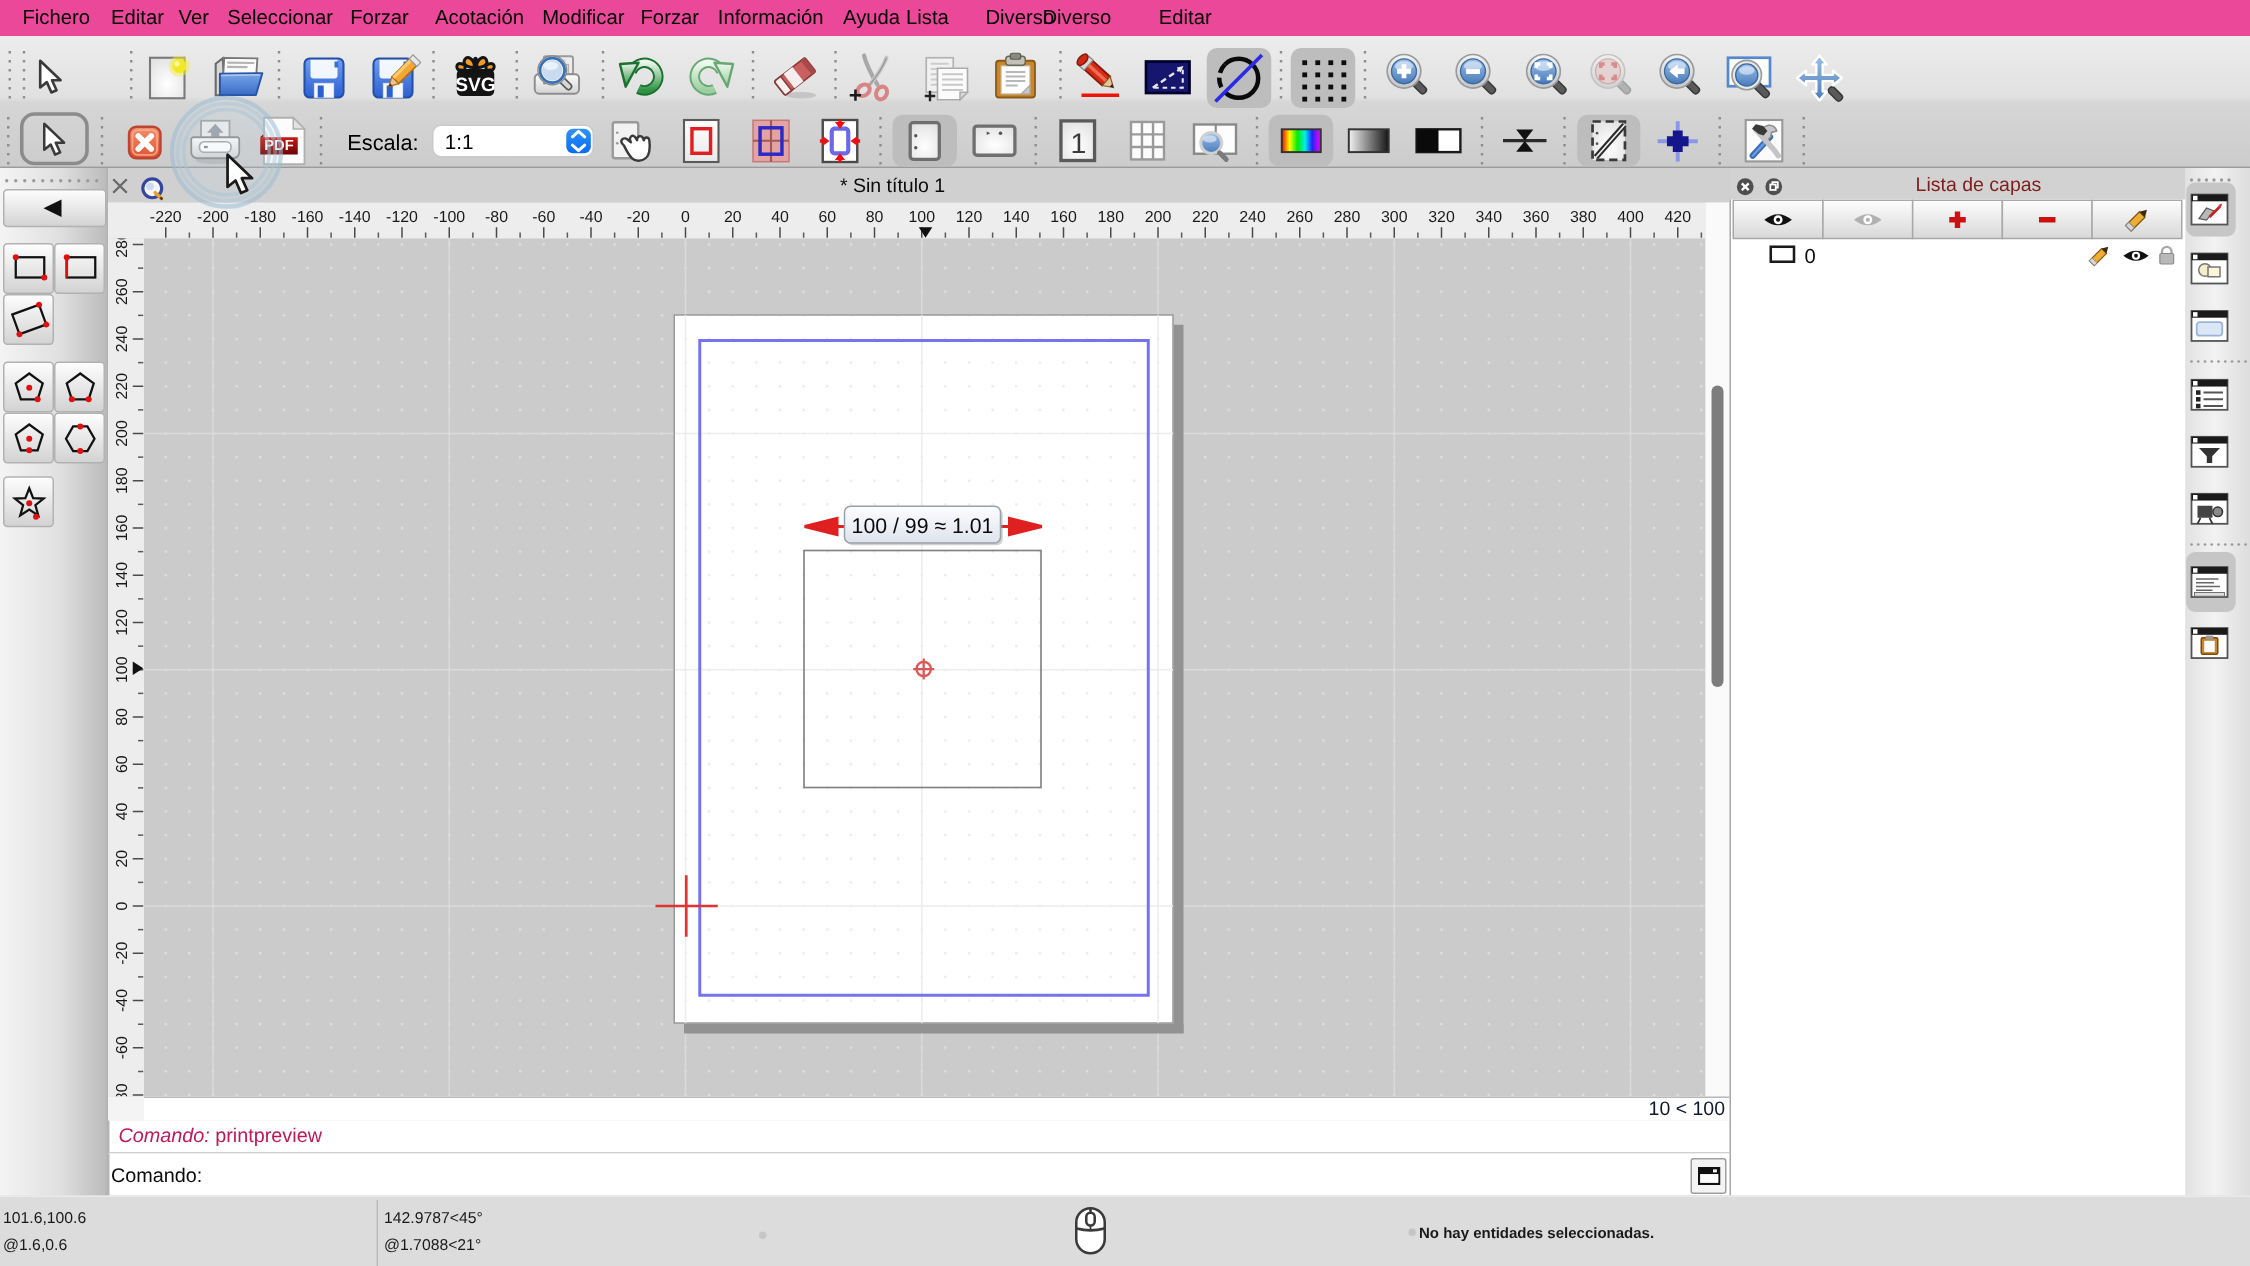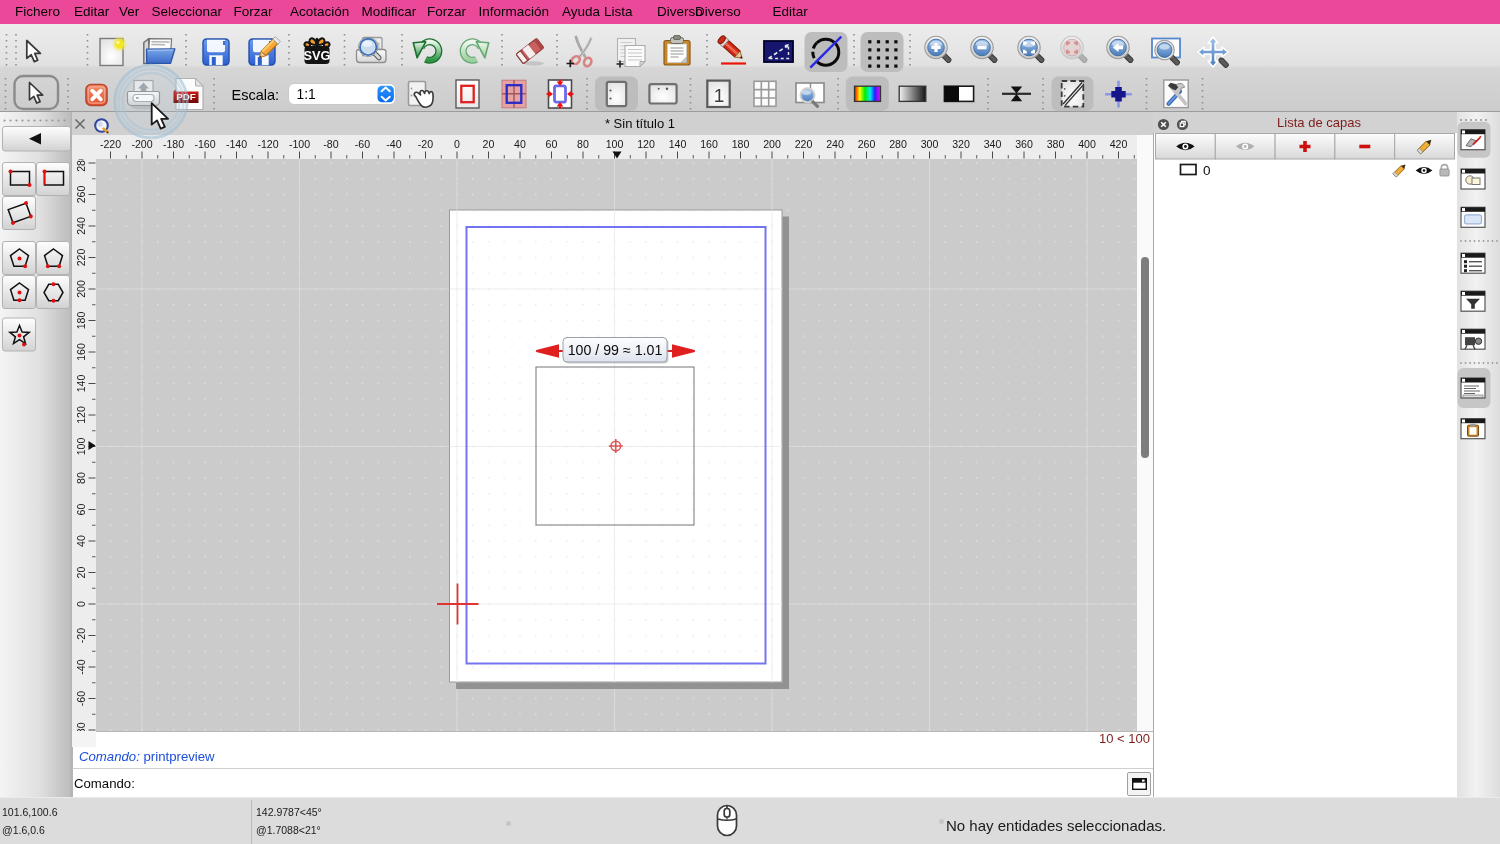--- a/index.html
+++ b/index.html
@@ -435,21 +435,21 @@
     </g>
 </svg>
 <div class="abs" style="left:72px;top:112px;width:1081px;height:23px;background:#d0d0d0"></div>
 <svg class="abs" style="left:72px;top:112px" width="120" height="23" viewBox="0 0 120 23">
 <path d="M3.5,7.5 L12.5,16.5 M12.5,7.5 L3.5,16.5" stroke="#6a6a6a" stroke-width="1.6"></path>
 <circle cx="29.5" cy="13.5" r="6.3" fill="#f6f6f6" stroke="#35459c" stroke-width="2.1"></circle>
     <circle cx="28" cy="12.2" r="2.6" fill="#ccdaee"></circle>
     <line x1="31.5" y1="16.5" x2="35.5" y2="20.2" stroke="#e8a030" stroke-width="2.4" stroke-linecap="round"></line>
     <line x1="34.8" y1="19.6" x2="36.3" y2="21" stroke="#5a3a10" stroke-width="1.6"></line>
 </svg>
-<div class="abs" style="left:560px;top:112px;width:160px;height:23px;line-height:24px;font-size:13px;color:#0a0a0a;text-align:center">* Sin título 1</div>
+<div class="abs" style="left:560px;top:112px;width:160px;height:23px;line-height:24px;font-size:13px;color:#0a0a0a;">* Sin título 1</div>
 <div class="abs" style="left:0;top:112px;width:72px;height:686px;background:linear-gradient(to right,#f4f4f4,#e0e0e0 55%,#bdbdbd 97%,#b0b0b0)"></div>
 <svg class="abs" style="left:0;top:112px" width="72" height="260" viewBox="0 0 72 260">
 <circle cx="4.5" cy="8.5" r="1.1" fill="#9a9a9a"></circle>
     <circle cx="10.5" cy="8.5" r="1.1" fill="#9a9a9a"></circle>
     <circle cx="16.5" cy="8.5" r="1.1" fill="#9a9a9a"></circle>
     <circle cx="22.5" cy="8.5" r="1.1" fill="#9a9a9a"></circle>
     <circle cx="28.5" cy="8.5" r="1.1" fill="#9a9a9a"></circle>
     <circle cx="34.5" cy="8.5" r="1.1" fill="#9a9a9a"></circle>
     <circle cx="40.5" cy="8.5" r="1.1" fill="#9a9a9a"></circle>
     <circle cx="46.5" cy="8.5" r="1.1" fill="#9a9a9a"></circle>
@@ -726,23 +726,23 @@
       <path d="M694.5,351 L673,345.6 L673,356.4 Z"></path>
     </g>
     <rect x="564.5" y="339" width="104" height="24.5" rx="4" fill="#9a9a9a" opacity="0.45"></rect>
     <rect x="563" y="337.5" width="104" height="24.5" rx="4" fill="url(#lblG)" stroke="#9aa0aa" stroke-width="1"></rect>
     <text x="615" y="355" font-size="14.2" fill="#0a0a0a" text-anchor="middle" font-family="Liberation Sans,sans-serif">100 / 99 ≈ 1.01</text>
   </svg>
 <div class="abs" style="left:1137px;top:135px;width:16px;height:596px;background:#fafafa"></div>
 <div class="abs" style="left:1141px;top:257px;width:8px;height:201px;background:#7d7d7d;border-radius:4px"></div>
 <div class="abs" style="left:96px;top:731px;width:1057px;height:16px;background:#ffffff;border-top:1px solid #b8b8b8"></div>
 <div class="abs" style="left:72px;top:731px;width:24px;height:16px;background:#f4f4f4"></div>
-<div class="abs" style="left:1000px;top:731px;width:150px;height:16px;font-size:13px;color:#7f1d1d;text-align:right;line-height:16px">10 &lt; 100</div>
+<div class="abs" style="left:1000px;top:731px;width:150px;height:16px;font-size:13px;color:#0f172a;text-align:right;line-height:16px">10 &lt; 100</div>
 <div class="abs" style="left:72px;top:747px;width:1081px;height:22px;background:#ffffff;border-left:1px solid #b5b5b5;border-bottom:1px solid #cfcfcf"></div>
-<div class="abs" style="left:79px;top:749px;font-size:13.2px;color:#1d4ed8"><i>Comando:</i> printpreview</div>
+<div class="abs" style="left:79px;top:749px;font-size:13.2px;color:#be185d"><i>Comando:</i> printpreview</div>
 <div class="abs" style="left:72px;top:769px;width:1081px;height:28px;background:#ffffff;border-left:1px solid #b5b5b5"></div>
 <div class="abs" style="left:74px;top:776px;font-size:13.2px;color:#0a0a0a">Comando:</div>
 <div class="abs" style="left:1127px;top:772px;width:24px;height:24px;background:#f4f4f4;border:1px solid #9f9f9f;border-radius:2px"></div>
 <svg class="abs" style="left:1132px;top:778px" width="15" height="12" viewBox="0 0 15 12">
     <rect x="0.7" y="0.7" width="13.6" height="10.6" fill="#fff" stroke="#111" stroke-width="1.4"></rect>
     <rect x="0.7" y="0.7" width="13.6" height="4" fill="#111"></rect>
     <rect x="10" y="1.6" width="2.6" height="2" fill="#fff"></rect>
   </svg>
 <div class="abs" style="left:1153px;top:112px;width:304px;height:686px;background:#ffffff;border-left:1px solid #aaaaaa"></div>
 <div class="abs" style="left:1153px;top:112px;width:304px;height:21px;background:#d2d2d2"></div>
@@ -911,19 +911,19 @@
 <div class="abs" style="left:256px;top:824px;font-size:10.5px;color:#1a1a1a">@1.7088&lt;21°</div>
 <div class="abs" style="left:506px;top:821px;width:5px;height:5px;border-radius:3px;background:#c6c6c6"></div>
 <svg class="abs" style="left:716px;top:804px" width="22" height="33" viewBox="0 0 22 33">
 <rect x="1.5" y="1.5" width="19" height="30" rx="9.5" fill="#ffffff" stroke="#3a3a3a" stroke-width="1.7"></rect>
 <path d="M1.8,15 Q11,17.5 20.2,15" stroke="#3a3a3a" stroke-width="1.7" fill="none"></path>
 <rect x="8.2" y="4.5" width="5.6" height="8.5" rx="2.6" fill="#ffffff" stroke="#3a3a3a" stroke-width="1.7"></rect>
 <line x1="11" y1="1.5" x2="11" y2="4.5" stroke="#3a3a3a" stroke-width="1.7"></line>
 <line x1="11" y1="13" x2="11" y2="15.8" stroke="#3a3a3a" stroke-width="1.2"></line>
 </svg>
 <div class="abs" style="left:939px;top:819px;width:5px;height:5px;border-radius:3px;background:#c6c6c6"></div>
-<div class="abs" style="left:946px;top:817px;font-size:15px;font-weight:normal;color:#1a1a1a">No hay entidades seleccionadas.</div>
+<div class="abs" style="left:946px;top:817px;font-size:10px;font-weight:bold;color:#1a1a1a">No hay entidades seleccionadas.</div>
 <svg class="abs" style="left:108px;top:60px;z-index:50" width="112" height="90" viewBox="108 60 112 90">
 <circle cx="151" cy="101.5" r="36" fill="#bcd2e2" opacity="0.14"></circle>
 <circle cx="151" cy="101.5" r="28.5" fill="none" stroke="#a8c4d8" stroke-width="2.4" opacity="0.5"></circle>
 <circle cx="151" cy="101.5" r="32.5" fill="none" stroke="#a8c4d8" stroke-width="2.6" opacity="0.42"></circle>
 <circle cx="151" cy="101.5" r="36.3" fill="none" stroke="#9cbcd4" stroke-width="2.8" opacity="0.55"></circle>
 <path transform="translate(151.7,103.2) scale(1.3)" d="M0,0 L0,16.5 L4.1,13.2 L6.9,19.6 L10.1,18.2 L7.3,12 L12.6,12 Z" fill="#ffffff" stroke="#1a1a1a" stroke-width="1.4" stroke-linejoin="round"></path>
 </svg>
 </body></html>

